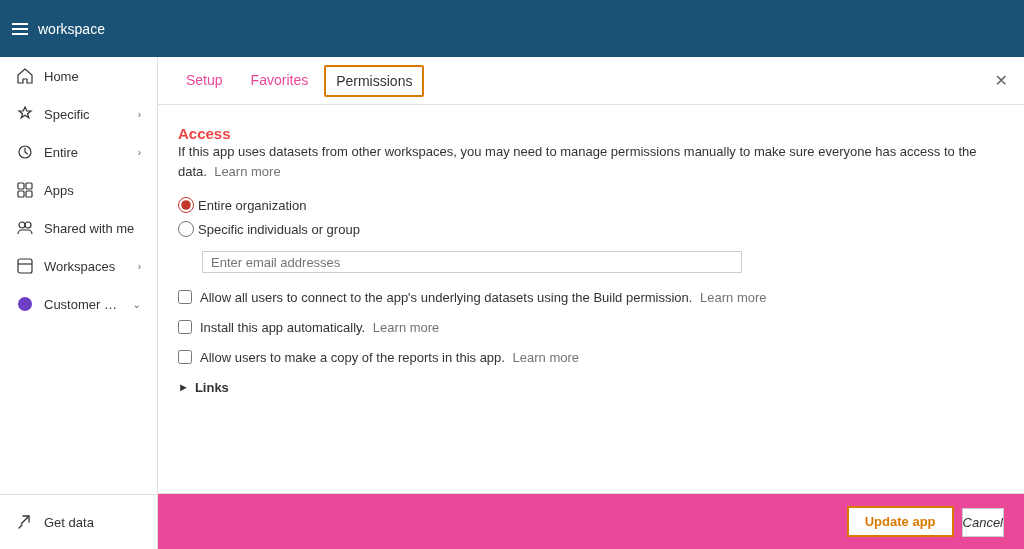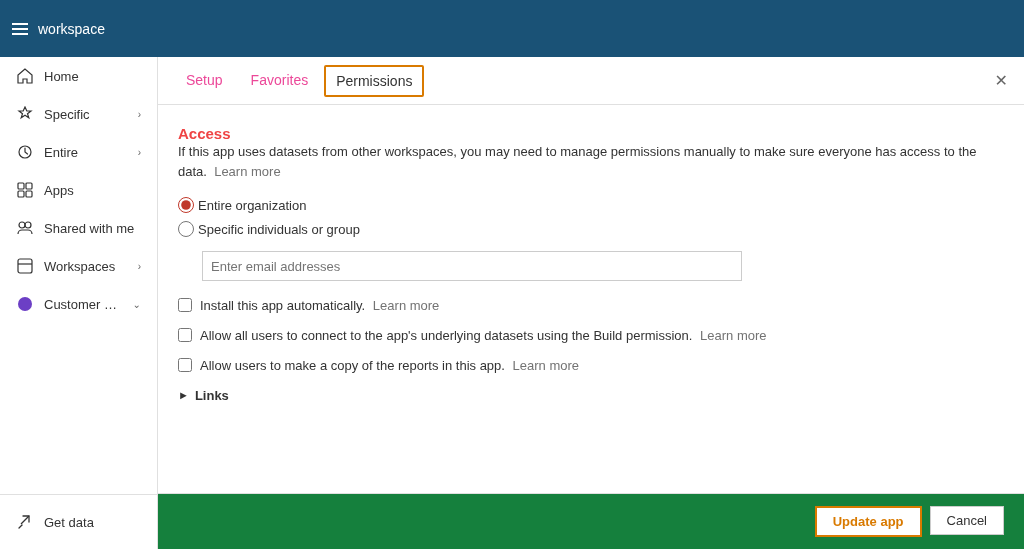--- a/index.html
+++ b/index.html
@@ -148,21 +148,21 @@
     .radio-selected input[type="radio"] {
       accent-color: #c0392b;
     }
 
     .email-input-row {
       margin-left: 24px;
       margin-bottom: 16px;
     }
     .email-input {
       width: 540px;
-      height: 30px;
+      height: 22px;
       border: 1px solid #ccc;
       padding: 4px 8px;
       font-size: 13px;
       color: #999;
       outline: none;
       background: #fff;
     }
 
     .checkbox-group { margin-bottom: 8px; }
     .checkbox-option {
@@ -193,42 +193,43 @@
       color: #333;
       font-size: 13px;
       font-weight: 600;
     }
     .links-section .chevron-right { font-size: 11px; }
 
     
     .panel-footer {
       display: flex;
       justify-content: flex-end;
-      align-items: flex-start;
+      align-items: flex-end;
       gap: 8px;
       padding: 12px 20px;
       border-top: 1px solid #e0e0e0;
-      background: #15803d;
+      background: #ec4899;
     }
     .btn-update {
       background: #fff;
       border: 2px solid #d97a00;
       color: #d97a00;
       padding: 6px 16px;
       font-size: 13px;
       cursor: pointer;
       font-weight: 600;
     }
     .btn-cancel {
       background: #fff;
       border: 1px solid #ccc;
       color: #333;
-      padding: 6px 16px;
-      font-size: 13px;
-      cursor: pointer;
+      padding: 6px 0;
+      font-size: 13px;
+      cursor: pointer;
+      font-style: italic;
     }
 
     
     .hamburger { display: flex; flex-direction: column; gap: 3px; cursor: pointer; }
     .hamburger span { display: block; width: 16px; height: 2px; background: white; }
 
     
     svg { display: block; }
   </style>
 </head>
@@ -364,31 +365,31 @@
         </div>
       </div>
 
       <div class="email-input-row">
         <input type="text" class="email-input" placeholder="Enter email addresses" style="">
       </div>
 
       <div class="checkbox-group">
 
         <div class="checkbox-option">
+          <input type="checkbox" id="allow-build" style="">
+          <label for="allow-build">
+            <span>Allow all users to connect to the app's underlying datasets using the Build permission.</span>
+            <a class="learn-link" style="margin-left:4px;">Learn more</a>
+          </label>
+        </div>
+
+        <div class="checkbox-option">
           <input type="checkbox" id="install-auto" style="">
           <label for="install-auto">
             <span>Install this app automatically.</span>
-            <a class="learn-link" style="margin-left:4px;">Learn more</a>
-          </label>
-        </div>
-
-        <div class="checkbox-option">
-          <input type="checkbox" id="allow-build" style="">
-          <label for="allow-build">
-            <span>Allow all users to connect to the app's underlying datasets using the Build permission.</span>
             <a class="learn-link" style="margin-left:4px;">Learn more</a>
           </label>
         </div>
 
         <div class="checkbox-option">
           <input type="checkbox" id="allow-copy" style="">
           <label for="allow-copy">
             <span>Allow users to make a copy of the reports in this app.</span>
             <a class="learn-link" style="margin-left:4px;">Learn more</a>
           </label>

